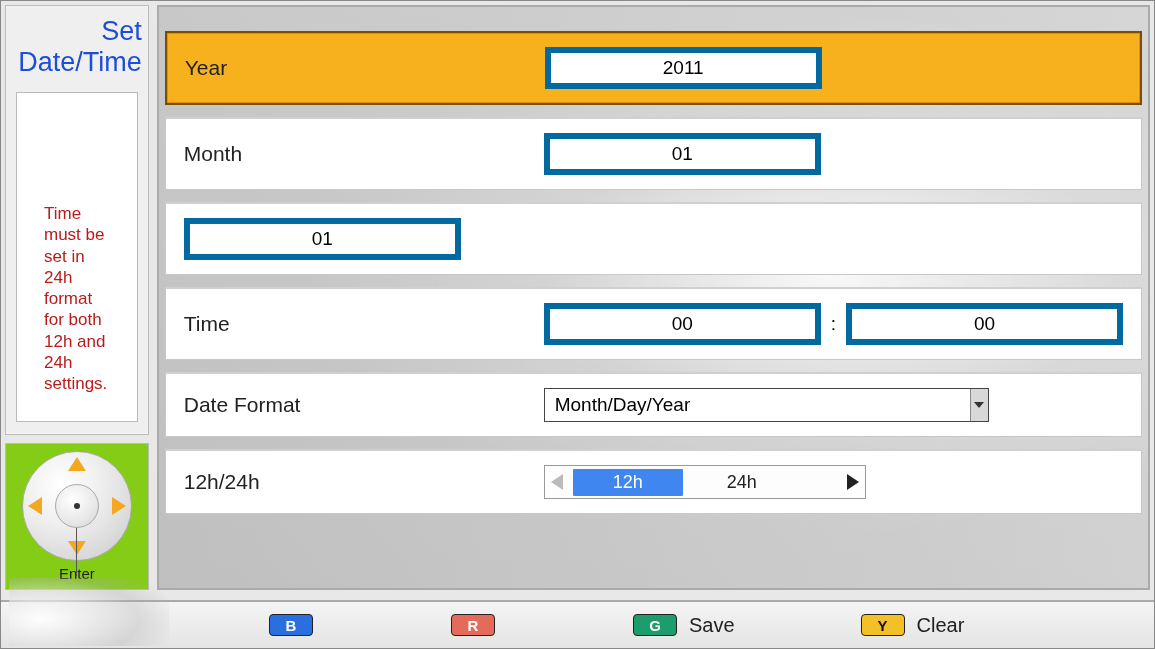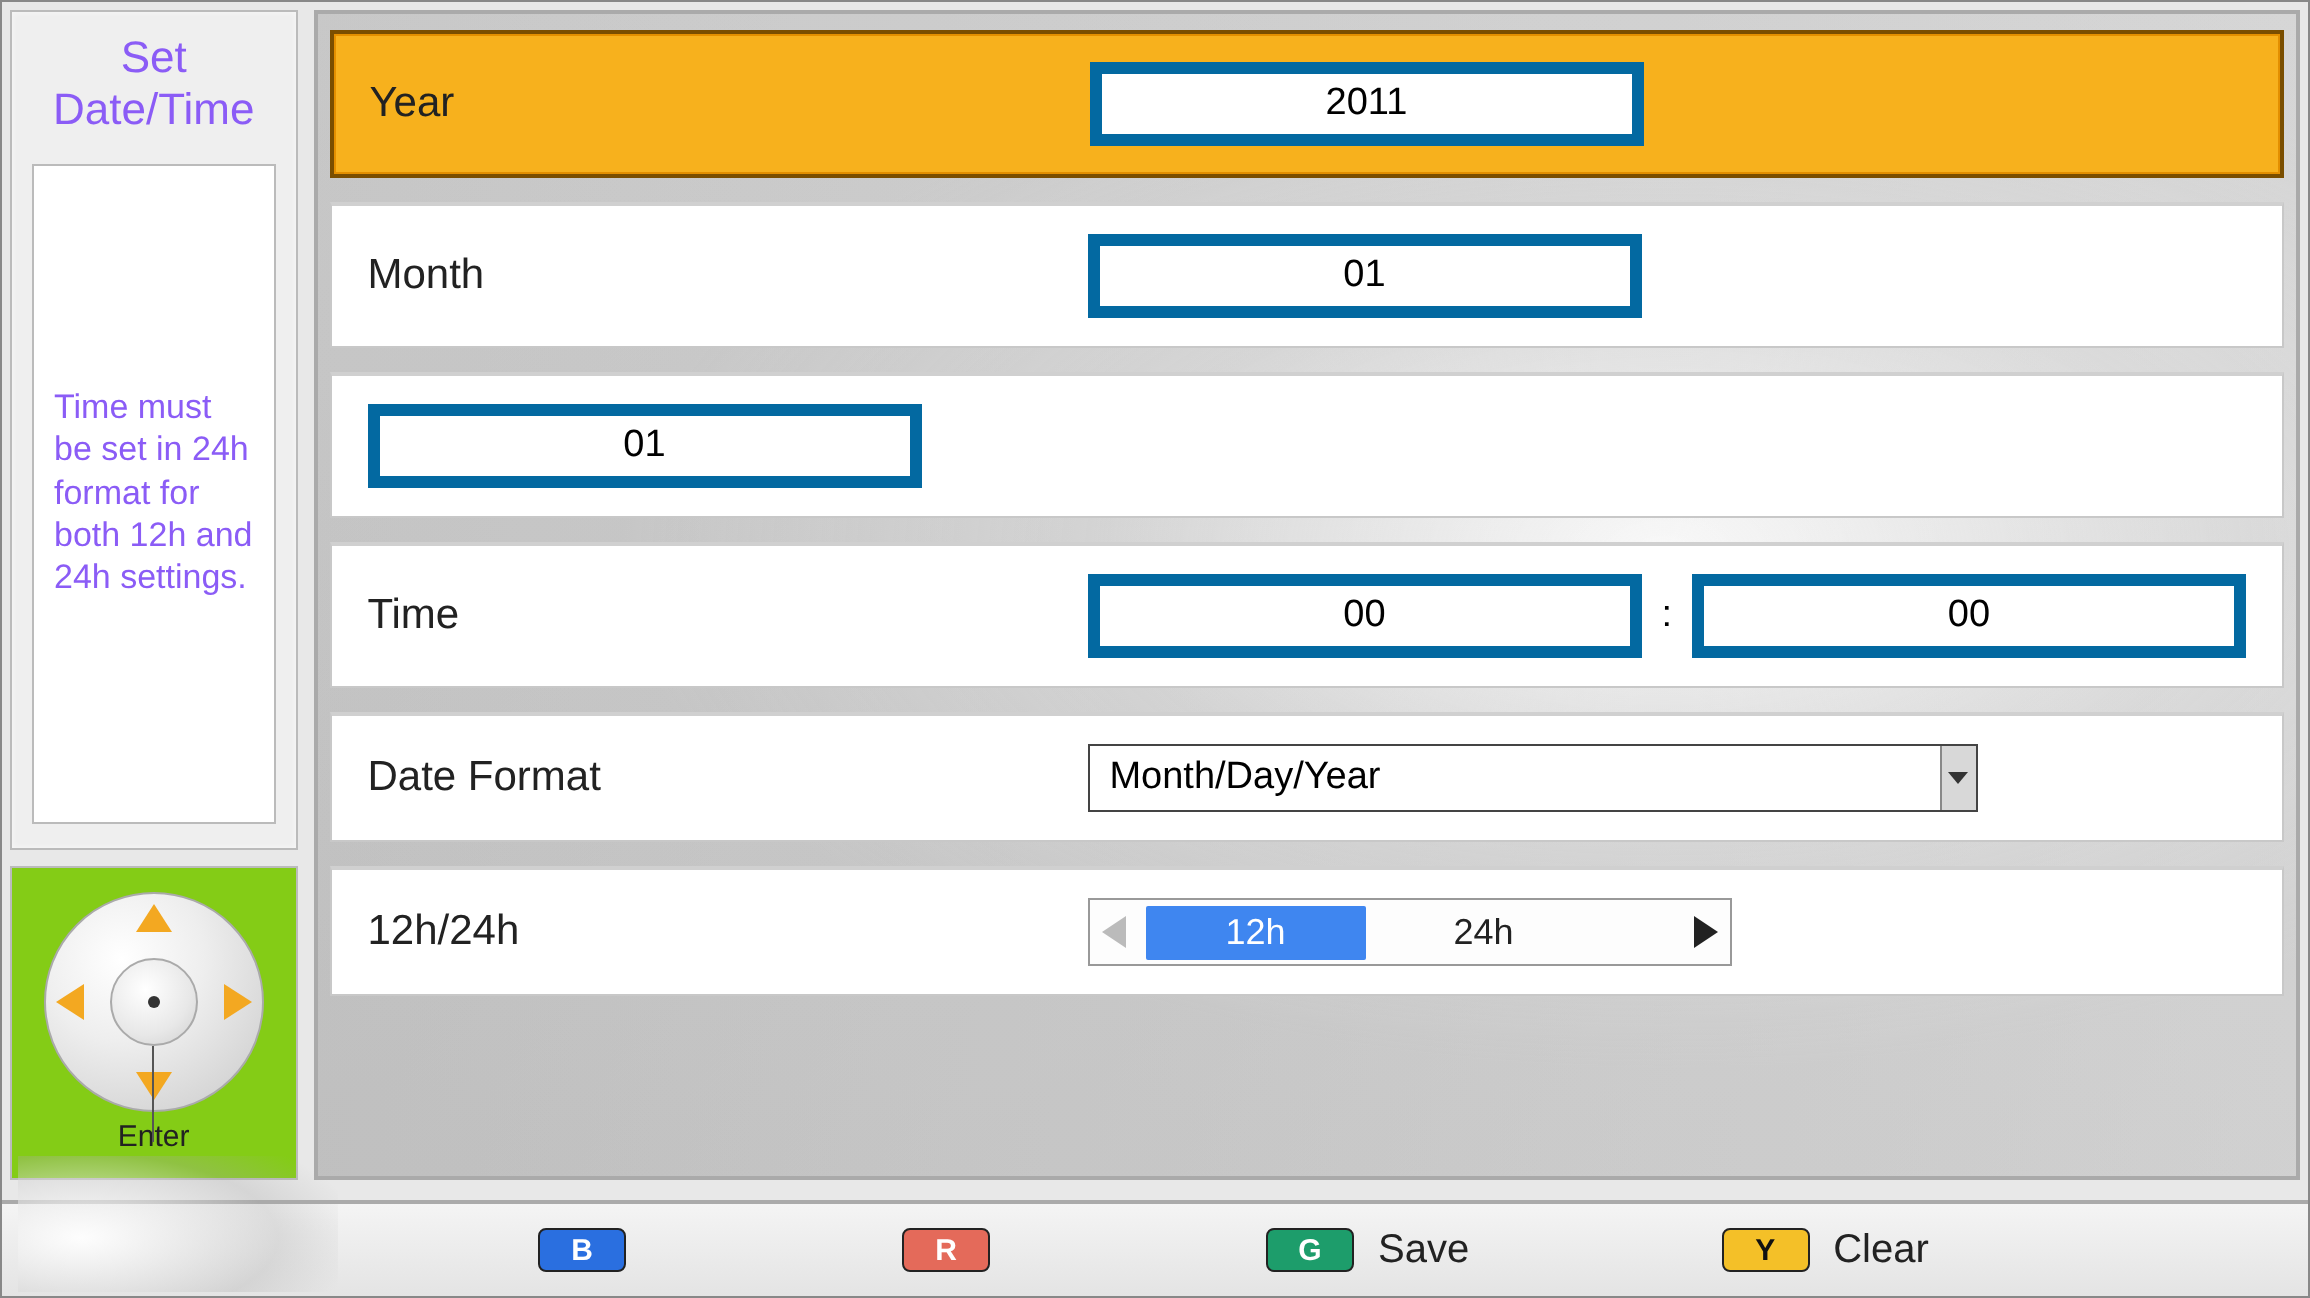--- a/index.html
+++ b/index.html
@@ -30,34 +30,34 @@
     flex-direction: column;
     gap: 8px;
   }
   .sidebar-card {
     background: #efefef;
     border: 1px solid #bbb;
     box-shadow: inset 0 0 3px rgba(255,255,255,0.6);
     flex: 0 0 auto;
   }
   .sidebar-title {
-    font-size: 22px;
-    text-align: center;
+    font-size: 27px;
+    text-align: right;
     padding: 10px 6px 8px;
-    color: #8b5cf6;
+    color: #1d4ed8;
   }
   .help-box {
     margin: 6px 10px 12px;
     background: #fff;
     border: 1px solid #bbb;
     height: 330px;
-    padding: 110px 10px 10px;
+    padding: 110px 27px 10px;
     font-size: 17px;
     line-height: 1.25;
-    color: #8b5cf6;
+    color: #b91c1c;
     text-align: left;
   }
   .dpad-card {
     background: #84cc16;
     border: 1px solid #bbb;
     flex: 1;
     position: relative;
     display: flex;
     flex-direction: column;
     align-items: center;
@@ -126,21 +126,21 @@
   }
   .setting-row {
     background: #fff;
     border: 1px solid #c8c8c8;
     border-top: 2px solid #d0d0d0;
     margin: 0 6px 12px;
     display:flex;
     align-items:center;
     padding: 14px 18px;
   }
-  .setting-row:first-child { margin-top: 2px; }
+  .setting-row:first-child { margin-top: 18px; }
   .setting-row.selected {
     background: #f7b11d;
     border: 2px solid #7a4e00;
     box-shadow: 0 0 0 1px #e38f00 inset;
   }
   .label {
     width: 360px;
     font-size: 21px;
     color:#222;
   }

